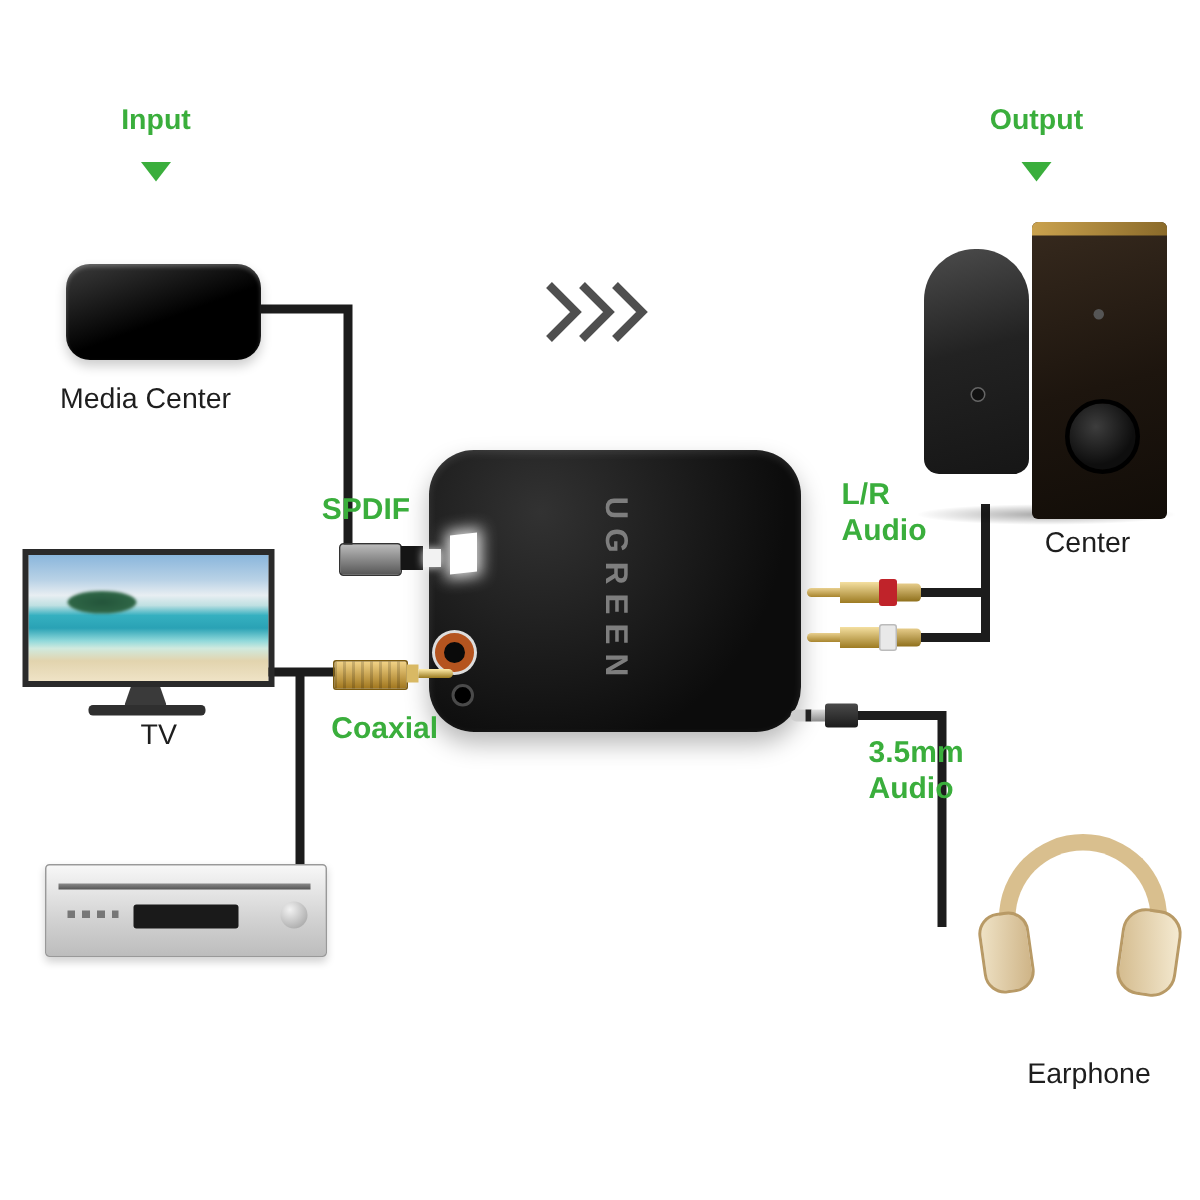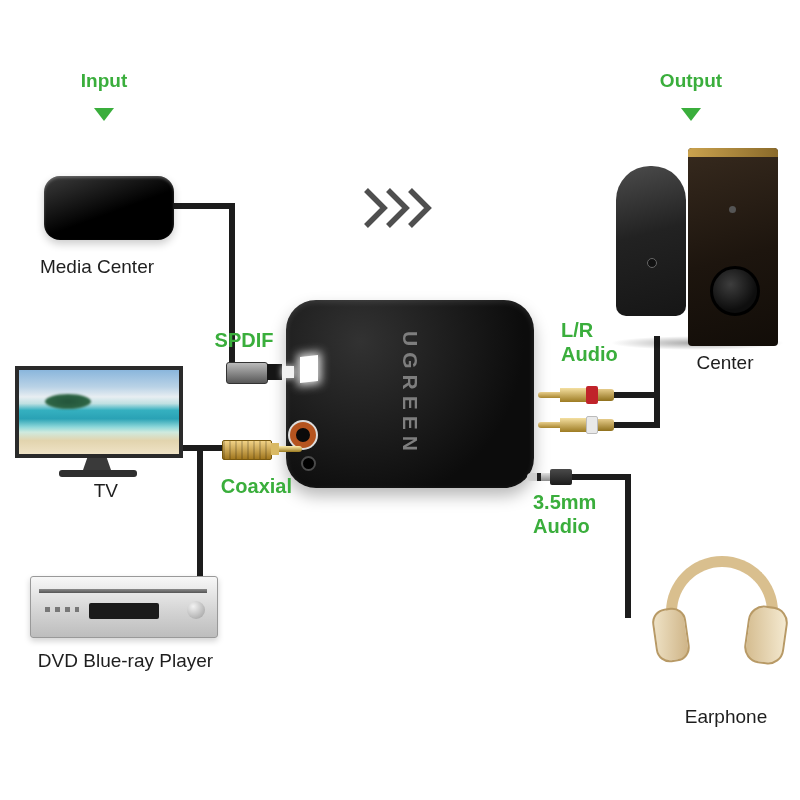--- a/index.html
+++ b/index.html
@@ -108,21 +108,21 @@
   .lr-label{left:546px;top:318px;}
 
   
   .jack-plug{left:527px;top:467px;width:46px;height:20px;z-index:3;}
   .jk-tip{position:absolute;left:0;top:6px;width:10px;height:8px;border-radius:4px 0 0 4px;background:#cfcfcf;}
   .jk-band{position:absolute;left:10px;top:6px;width:4px;height:8px;background:#222;}
   .jk-shaft{position:absolute;left:14px;top:6px;width:9px;height:8px;
     background:linear-gradient(180deg,#e0e0e0,#8b8b8b);}
   .jk-body{position:absolute;left:23px;top:2px;width:22px;height:16px;border-radius:2px;
     background:linear-gradient(180deg,#4a4a4a,#1c1c1c);}
-  .a35-label{left:518px;top:490px;}
+  .a35-label{left:564px;top:490px;}
 
   
   .speakers{left:610px;top:146px;width:175px;height:206px;z-index:2;}
   .spk-shadow{position:absolute;left:0;top:190px;width:175px;height:14px;
     background:radial-gradient(ellipse,rgba(0,0,0,.35),transparent 70%);}
   .spk-left{position:absolute;left:6px;top:20px;width:70px;height:150px;border-radius:34px 34px 10px 10px;
     background:linear-gradient(165deg,#4c4c4c,#222 45%,#161616);}
   .spk-left-dot{position:absolute;left:31px;top:92px;width:8px;height:8px;border-radius:50%;
     background:#111;border:1px solid #666;}
   .spk-right{position:absolute;left:78px;top:2px;width:90px;height:198px;border-radius:4px;
@@ -176,21 +176,20 @@
     <div class="tv-base"></div>
   </div>
   <div class="abs tv-label dev-label">TV</div>
 
   <div class="abs dvd">
     <div class="dvd-slot"></div>
     <div class="dvd-display"></div>
     <div class="dvd-knob"></div>
     <div class="dvd-btns"></div>
   </div>
-  <div class="abs dvd-label dev-label">DVD Blue-ray Player</div>
 
   <svg class="abs chevrons" width="84" height="48">
     <polyline points="6,6 24,24 6,42"></polyline>
     <polyline points="28,6 46,24 28,42"></polyline>
     <polyline points="50,6 68,24 50,42"></polyline>
   </svg>
 
   <div class="abs converter">
     <div class="converter-brand">UGREEN</div>
     <div class="optical-port"></div>

